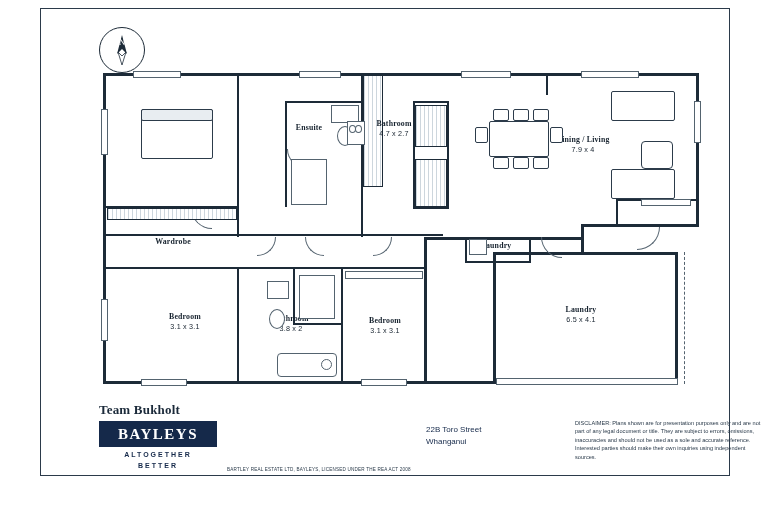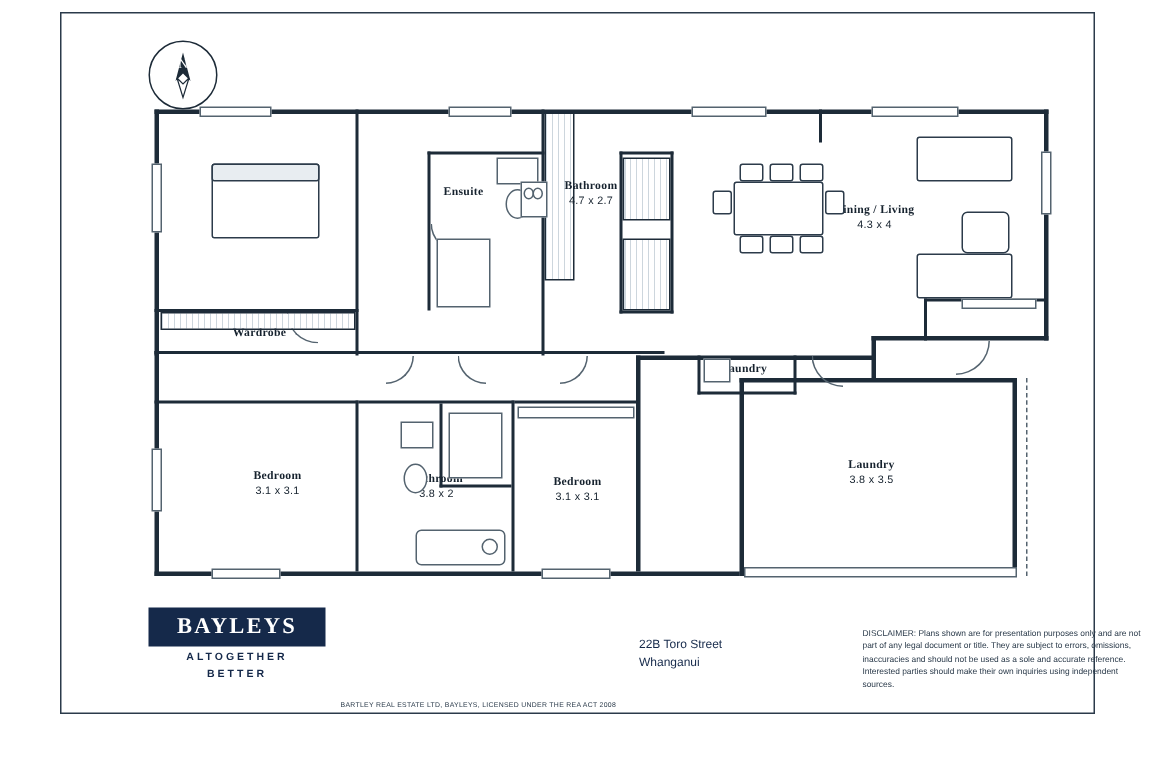--- a/index.html
+++ b/index.html
@@ -100,43 +100,43 @@
     </div>
     <div class="lbl small" style="left:238px;top:114px;width:60px;">
       <b>Ensuite</b>
     </div>
     <div class="lbl" style="left:326px;top:110px;width:54px;">
       <b>Bathroom</b>
       <span>4.7 x 2.7</span>
     </div>
     <div class="lbl" style="left:492px;top:126px;width:100px;">
       <b>Dining / Living</b>
-      <span>4.3 x 4</span>
-    </div>
-    <div class="lbl small" style="left:92px;top:208px;width:80px;">
+      <span>7.9 x 4</span>
+    </div>
+    <div class="lbl small" style="left:92px;top:228px;width:80px;">
       <b>Wardrobe</b>
     </div>
     <div class="lbl small" style="left:420px;top:232px;width:70px;">
       <b>Laundry</b>
     </div>
     <div class="lbl" style="left:96px;top:303px;width:96px;">
       <b>Bedroom</b>
       <span>3.1 x 3.1</span>
     </div>
     <div class="lbl" style="left:210px;top:305px;width:80px;">
       <b>Bathroom</b>
       <span>3.8 x 2</span>
     </div>
     <div class="lbl" style="left:308px;top:307px;width:72px;">
       <b>Bedroom</b>
       <span>3.1 x 3.1</span>
     </div>
     <div class="lbl" style="left:490px;top:296px;width:100px;">
       <b>Laundry</b>
-      <span>3.8 x 3.5</span>
+      <span>6.5 x 4.1</span>
     </div>
 
     <div class="furn" style="left:100px;top:100px;width:70px;height:48px;"></div>
     <div class="furn" style="left:100px;top:100px;width:70px;height:10px;background:#e8edf1;"></div>
 
     <div class="hatch" style="left:66px;top:199px;width:128px;height:10px;"></div>
 
     <div class="thin" style="left:290px;top:96px;width:26px;height:16px;"></div>
     <div class="thin round" style="left:296px;top:117px;width:14px;height:18px;border-radius:50%;"></div>
     <div class="thin" style="left:250px;top:150px;width:34px;height:44px;"></div>
@@ -178,20 +178,21 @@
     <div class="thin" style="left:420px;top:62px;width:48px;height:5px;"></div>
     <div class="thin" style="left:540px;top:62px;width:56px;height:5px;"></div>
     <div class="thin" style="left:653px;top:92px;width:5px;height:40px;"></div>
     <div class="thin" style="left:60px;top:100px;width:5px;height:44px;"></div>
     <div class="thin" style="left:60px;top:290px;width:5px;height:40px;"></div>
     <div class="thin" style="left:100px;top:370px;width:44px;height:5px;"></div>
     <div class="thin" style="left:320px;top:370px;width:44px;height:5px;"></div>
     <div class="thin" style="left:600px;top:190px;width:48px;height:5px;"></div>
 
     <div class="footer-brand">
+      <div class="team">Team Bukholt</div>
       <div class="bayleys-box">
         <div class="b1">BAYLEYS</div>
       </div>
       <div class="alt">
         <div>ALTOGETHER</div>
         <div>BETTER</div>
       </div>
     </div>
 
 

